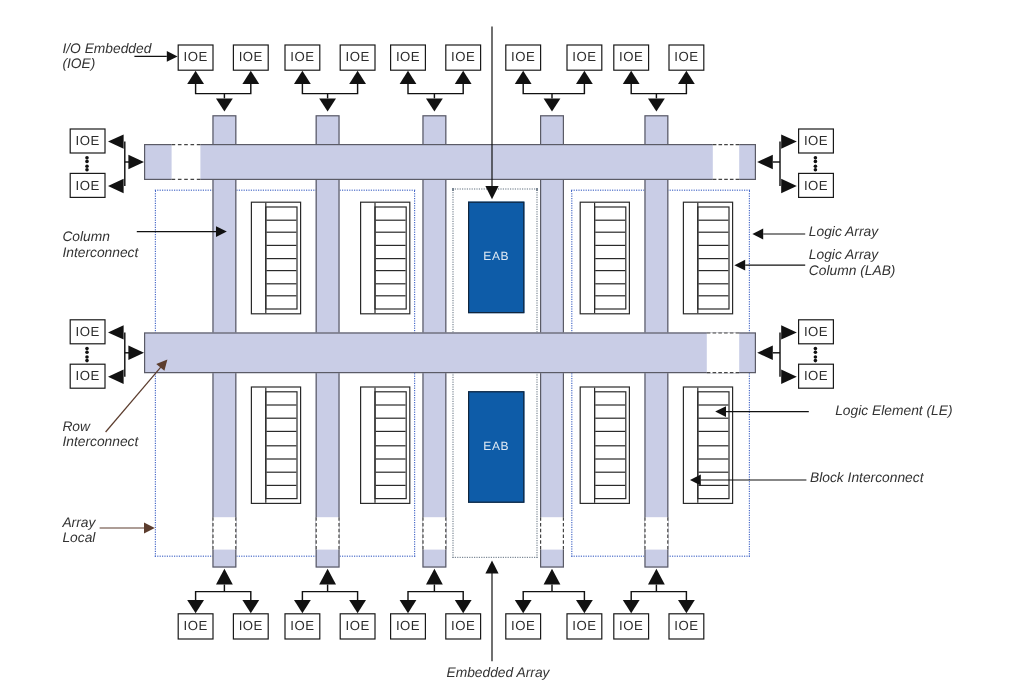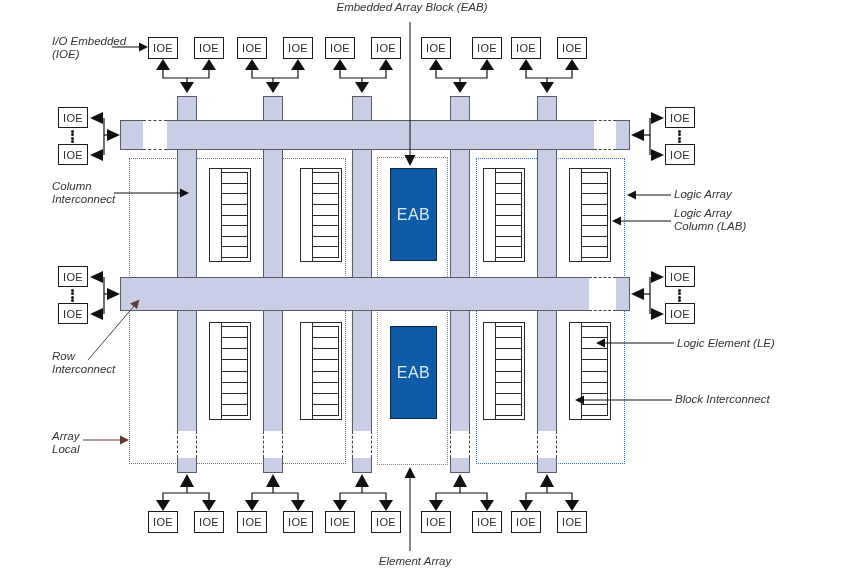--- a/index.html
+++ b/index.html
@@ -16,21 +16,21 @@
   .colgap{position:absolute;left:-1px;right:-1px;top:334px;height:27px;background:#fff;
           border-left:1px dashed #444;border-right:1px dashed #444;}
   .lab{position:absolute;width:42px;background:#fff;border:1px solid #2a2a2a;box-sizing:border-box;}
   .lab-strip{position:absolute;left:11px;top:0;bottom:0;width:1px;background:#2a2a2a;}
   .lab-cells{position:absolute;left:11px;right:2px;top:3px;bottom:3px;
              border:1px solid #2a2a2a;display:flex;flex-direction:column;}
   .lab-cells>div{flex:1;border-top:1px solid #2a2a2a;}
   .lab-cells>div:first-child{border-top:none;}
   .eab{position:absolute;width:47px;background:var(--eab_fill);border:1px solid #10253d;
        box-sizing:border-box;display:flex;align-items:center;justify-content:center;
-       color:var(--eab_text);font-size:16px;letter-spacing:.5px;}
+       color:var(--eab_text);font-size:10px;letter-spacing:.5px;}
   .ioe{position:absolute;width:30px;height:22px;background:#fff;border:1px solid var(--box_border);
        box-sizing:border-box;display:flex;align-items:center;justify-content:center;
        font-size:11px;color:#2b2b2b;letter-spacing:.4px;}
   .ioe.side{height:21px;}
   .dots{position:absolute;width:4px;height:13px;display:flex;flex-direction:column;justify-content:space-between;}
   .dots>div{width:3px;height:3px;border-radius:50%;background:#111;}
   .lbl{position:absolute;font-style:italic;font-size:11.5px;line-height:13px;color:var(--label_text);}
   .ctr{text-align:center;}
   svg#overlay{position:absolute;left:0;top:0;z-index:6;pointer-events:none;}
   .z0{z-index:0}.z1{z-index:1}.z2{z-index:2}.z3{z-index:3}.z4{z-index:4}.z5{z-index:5}
@@ -226,45 +226,44 @@
     </div>
   <div class="ioe side z4" style="left:665px;top:266px">IOE</div>
   <div class="ioe side z4" style="left:665px;top:303px">IOE</div>
   <div class="dots z4" style="left:678px;top:289px">
       <div></div>
       <div></div>
       <div></div>
       <div></div>
     </div>
 
-  <div class="lbl ctr z5" style="left:300px;top:1px;width:224px">Embedded Array Block (EAB)</div>
   <div class="lbl z5" style="left:52px;top:35px">
     <span style="display:block">I/O Embedded</span>
     <span style="display:block">(IOE)</span>
   </div>
-  <div class="lbl z5" style="left:52px;top:180px">
+  <div class="lbl z5" style="left:52px;top:192px">
     <span style="display:block">Column</span>
     <span style="display:block">Interconnect</span>
   </div>
   <div class="lbl z5" style="left:52px;top:350px">
     <span style="display:block">Row</span>
     <span style="display:block">Interconnect</span>
   </div>
   <div class="lbl z5" style="left:52px;top:430px">
     <span style="display:block">Array</span>
     <span style="display:block">Local</span>
   </div>
   <div class="lbl z5" style="left:674px;top:188px">Logic Array</div>
   <div class="lbl z5" style="left:674px;top:207px">
     <span style="display:block">Logic Array</span>
     <span style="display:block">Column (LAB)</span>
   </div>
-  <div class="lbl z5" style="left:677px;top:337px">Logic Element (LE)</div>
+  <div class="lbl z5" style="left:696px;top:337px">Logic Element (LE)</div>
   <div class="lbl z5" style="left:675px;top:393px">Block Interconnect</div>
-  <div class="lbl ctr z5" style="left:340px;top:555px;width:150px">Element Array</div>
+  <div class="lbl ctr z5" style="left:340px;top:555px;width:150px">Embedded Array</div>
 
   <svg id="overlay" width="852" height="574">
     <g stroke="#111" stroke-width="1.2" fill="none">
       <path d="M163 70 L163 78 L209 78 L209 70"></path>
         <path d="M187 78 L187 82"></path>
       <path d="M252 70 L252 78 L298 78 L298 70"></path>
         <path d="M273 78 L273 82"></path>
       <path d="M340 70 L340 78 L386 78 L386 70"></path>
         <path d="M362 78 L362 82"></path>
       <path d="M436 70 L436 78 L487 78 L487 70"></path>

